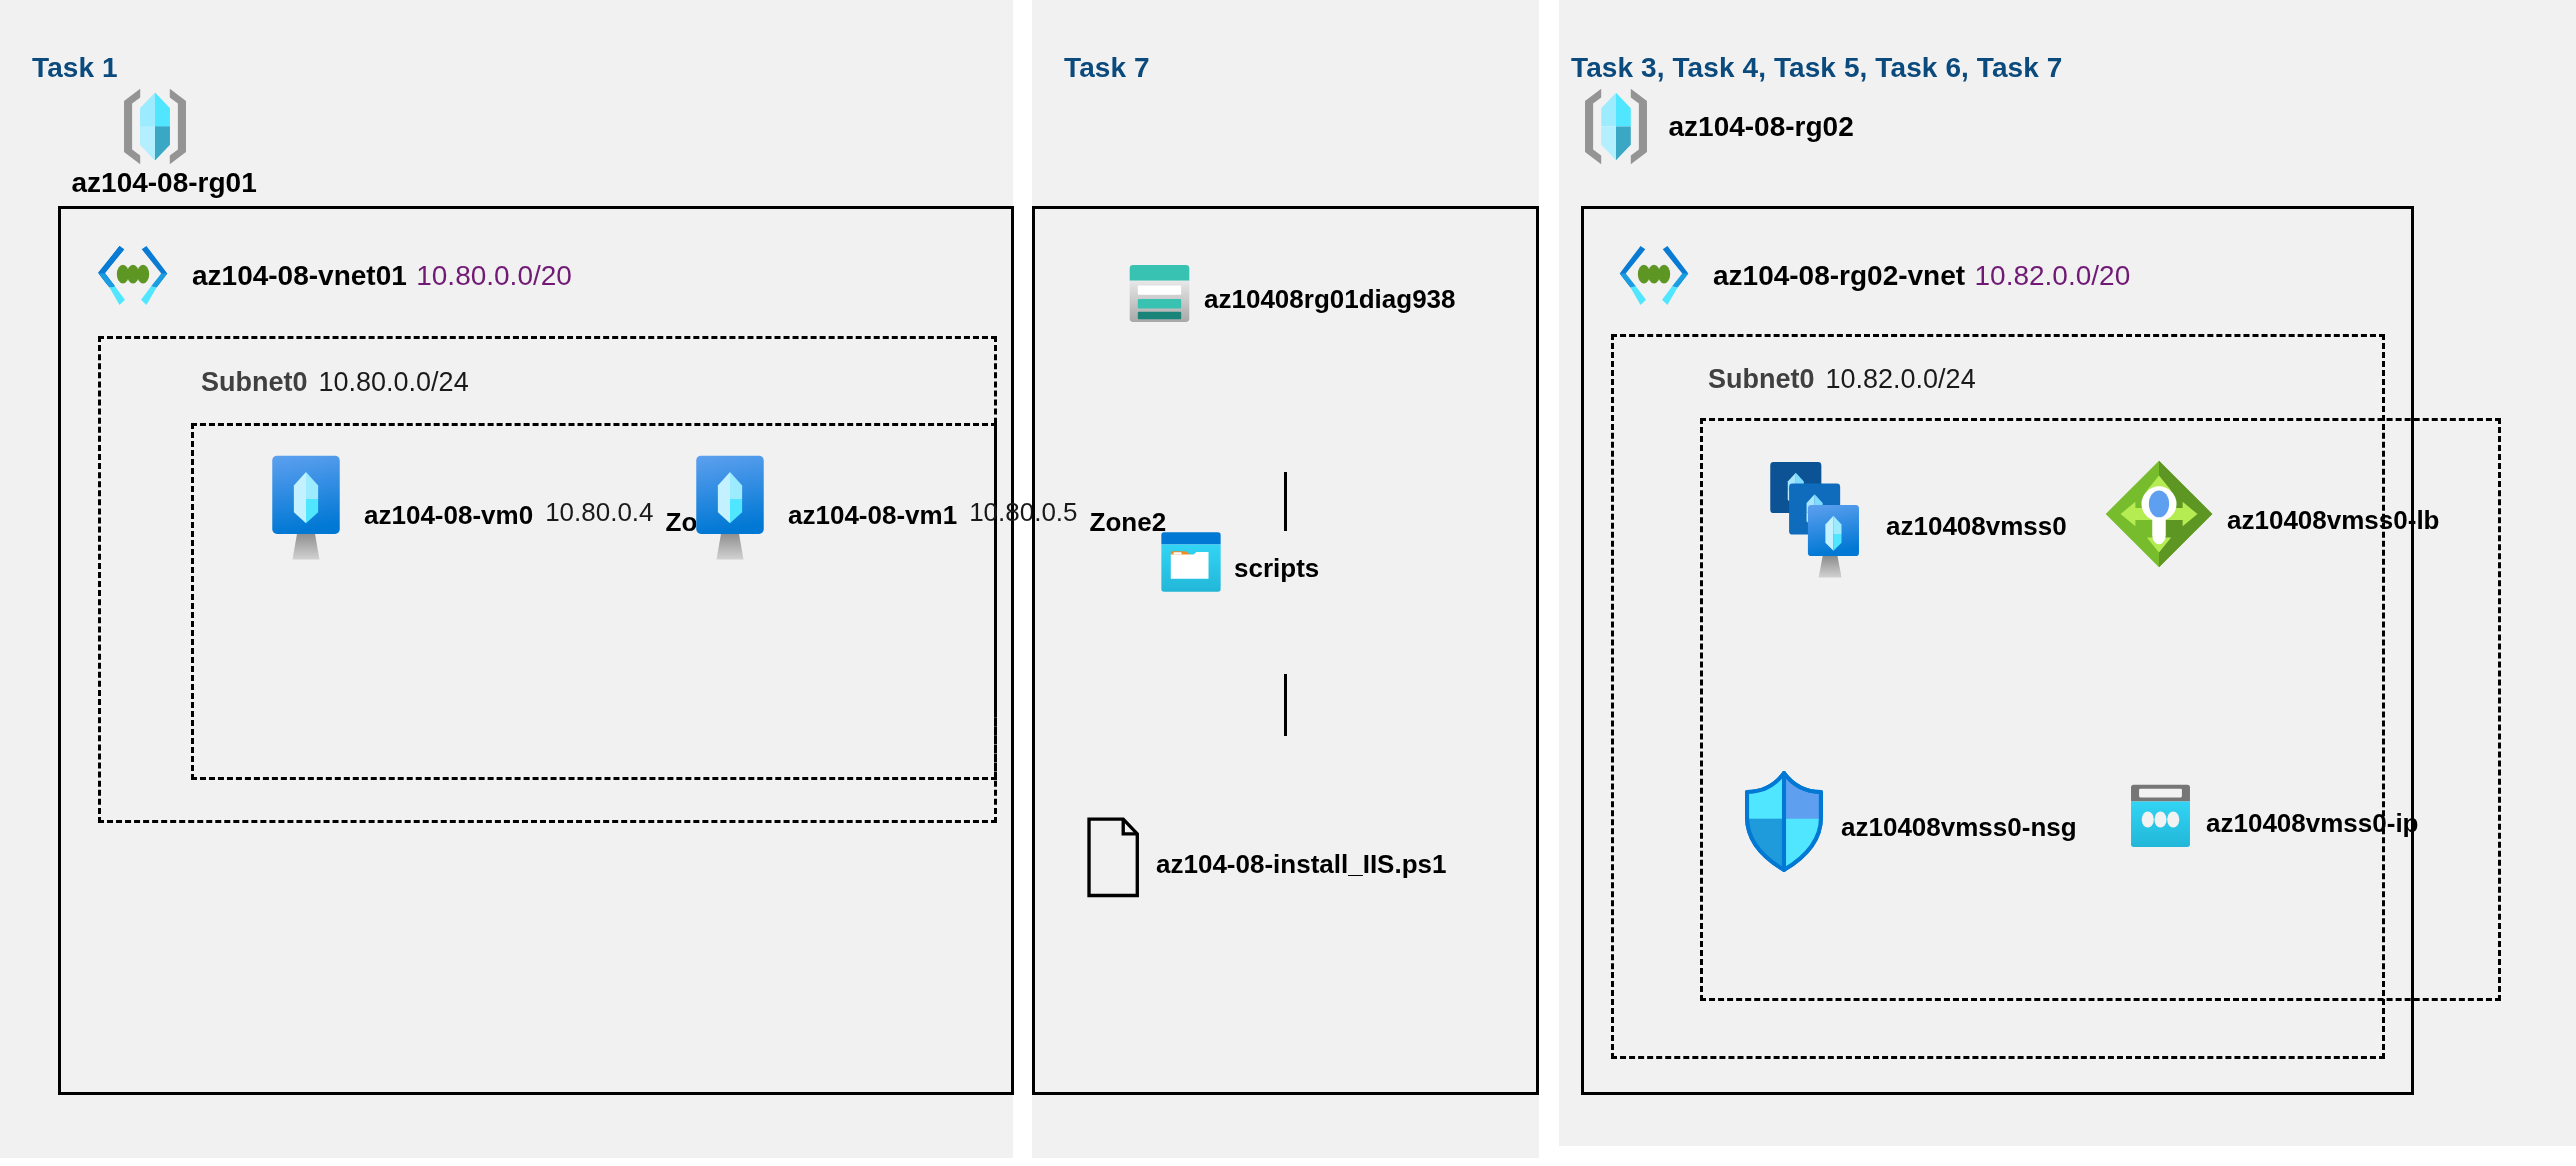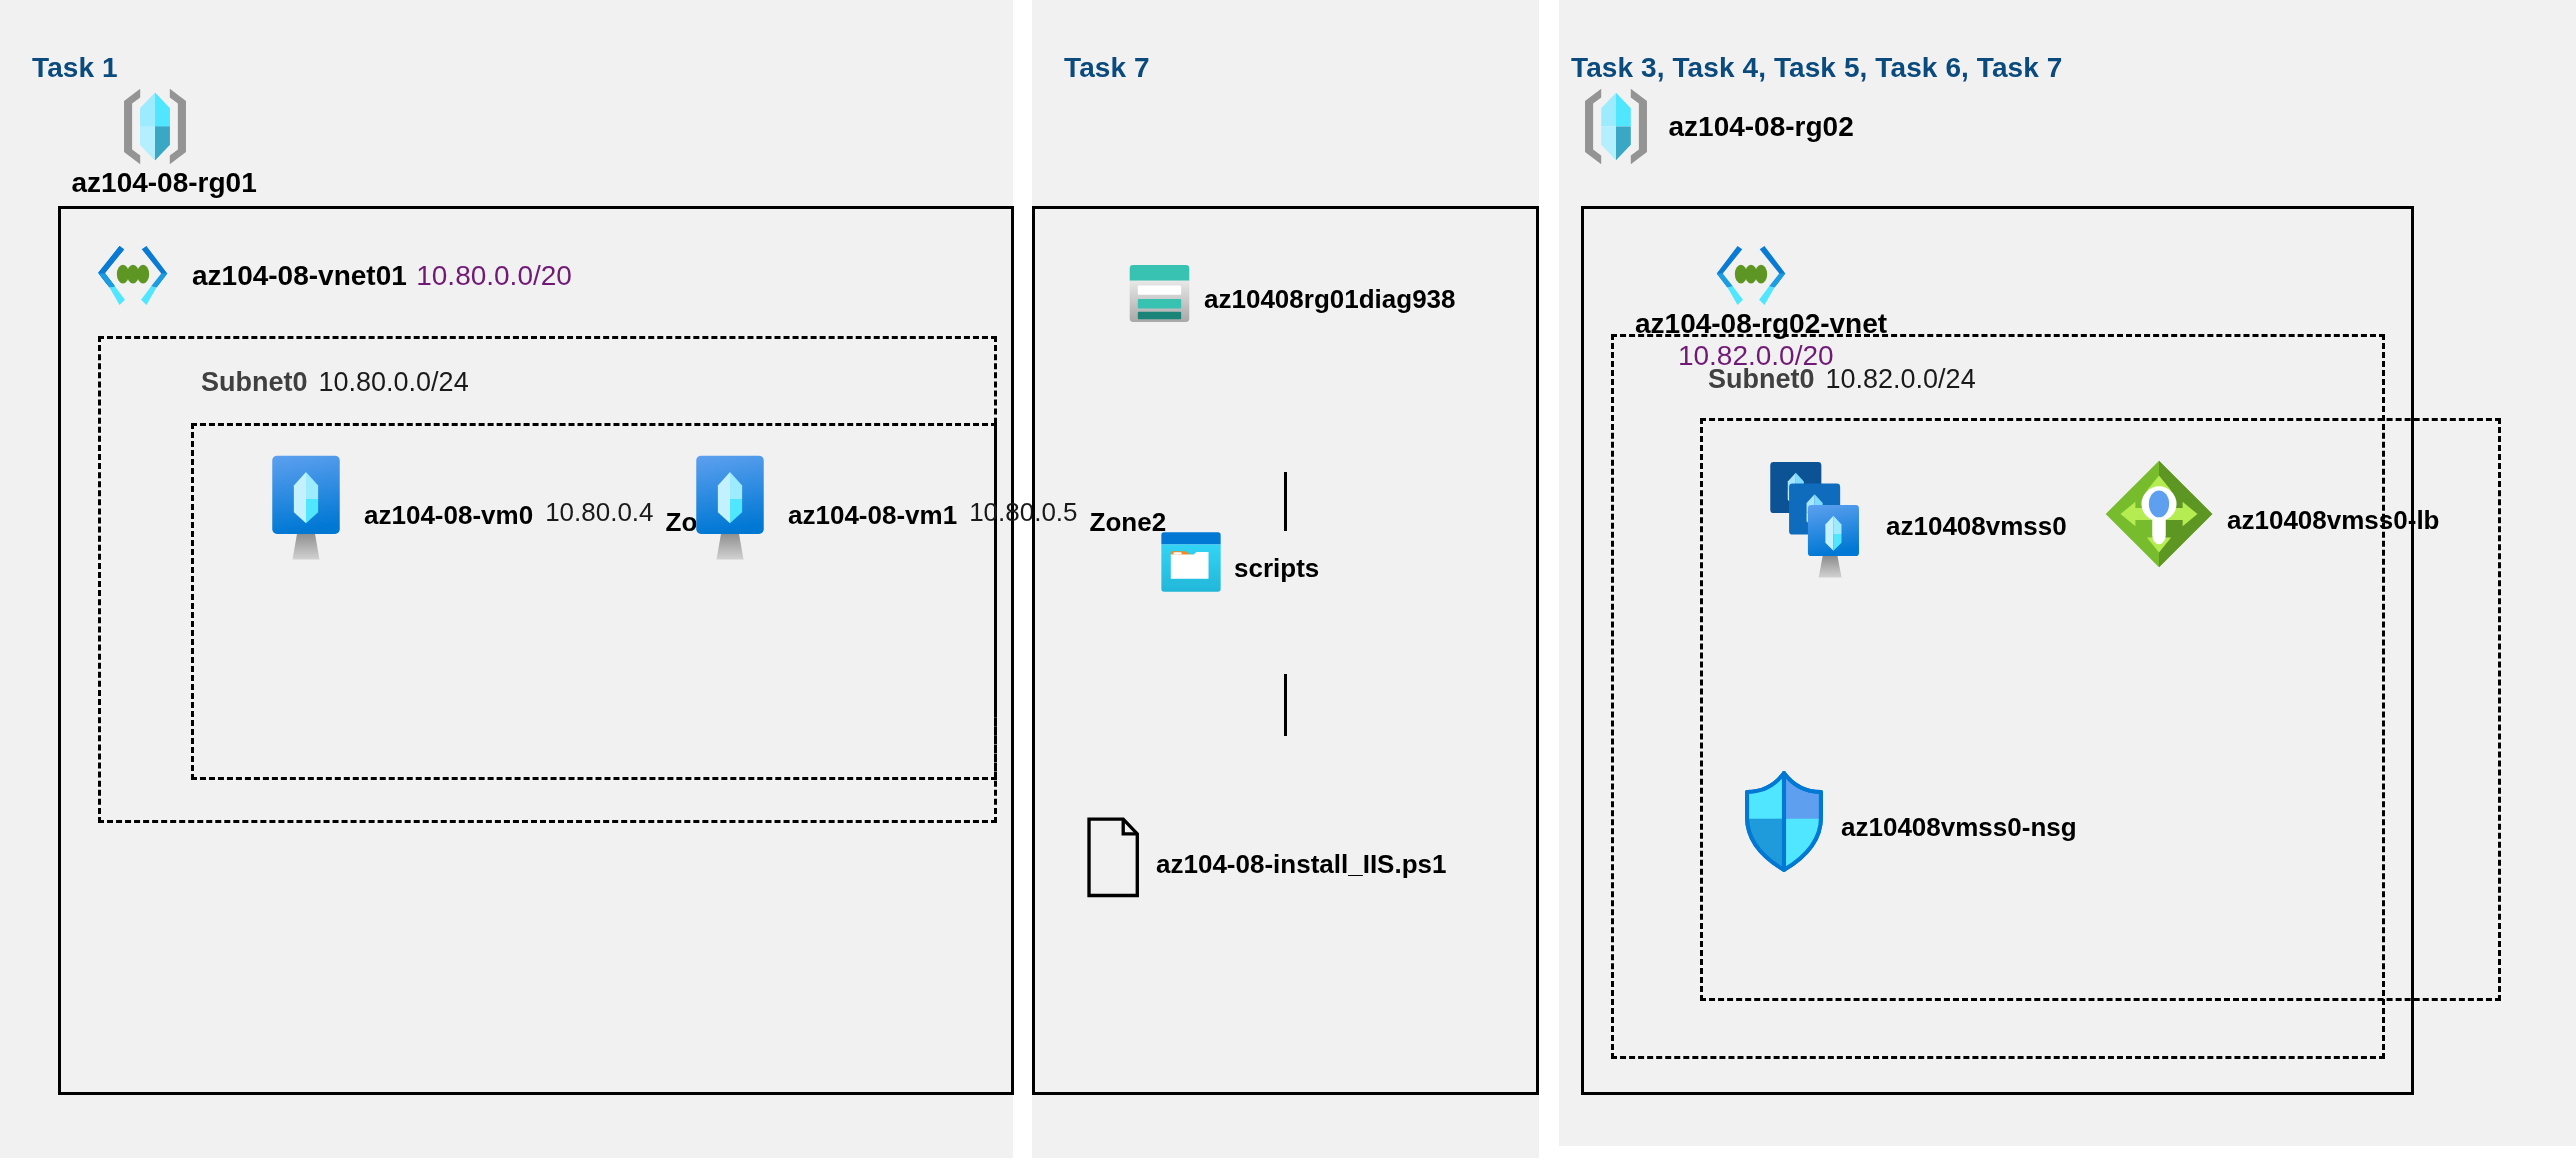--- a/index.html
+++ b/index.html
@@ -318,21 +318,21 @@
         <polygon points="30,60 30,87 52,110 52,60" fill="#b3efff"></polygon>
         <polygon points="52,60 74,60 74,33 52,10" fill="#50e6ff"></polygon>
         <polygon points="52,60 74,60 74,87 52,110" fill="#3aa8c4"></polygon>
       </svg>
     </span>
     <span class="rg-name">az104-08-rg02</span>
   </div>
 
   <div class="solidbox" style="left:1581px; top:206px; width:833px; height:889px;"></div>
 
-  <div class="vnet-head" style="left:1615px; top:243px;flex-direction:column;">
+  <div class="vnet-head" style="left:1615px; top:243px;">
     <span>
       <svg width="78" height="65" viewBox="0 0 116 96">
         <path d="M38 4 L7 45 L23 66 L16 45 L45 9 Z" fill="#0a7bd4"></path>
         <path d="M23 66 L38 92 L46 84 L31 64 Z" fill="#50e6ff"></path>
         <path d="M7 45 L23 66 L31 64 L16 45 Z" fill="#1b9de2"></path>
         <path d="M78 4 L109 45 L93 66 L100 45 L71 9 Z" fill="#0a7bd4"></path>
         <path d="M93 66 L78 92 L70 84 L85 64 Z" fill="#50e6ff"></path>
         <path d="M109 45 L93 66 L85 64 L100 45 Z" fill="#1b9de2"></path>
         <ellipse cx="43" cy="46" rx="9" ry="14" fill="#5e9624"></ellipse>
         <ellipse cx="58" cy="46" rx="9" ry="14" fill="#5e9624"></ellipse>
@@ -416,15 +416,34 @@
         <path d="M67 6 L67 74 L12 74 L12 34 C32 34 52 26 67 6 Z" fill="#50e6ff"></path>
         <path d="M67 74 L67 150 C40 134 12 108 12 74 Z" fill="#1f9bdb"></path>
         <path d="M67 74 L122 74 L122 72 C122 108 94 134 67 150 Z" fill="#50e6ff"></path>
         <path d="M67 6 L67 150 C40 134 12 108 12 72 L12 34 C32 34 52 26 67 6 Z" fill="none" stroke="#0078d4" stroke-width="6" stroke-linejoin="round"></path>
         <path d="M67 6 L67 150 C94 134 122 108 122 72 L122 34 C102 34 82 26 67 6 Z" fill="none" stroke="#0078d4" stroke-width="6" stroke-linejoin="round"></path>
       </svg>
     </span>
     <span class="cap">az10408vmss0-nsg</span>
   </div>
 
+  <div class="node" style="left:2127px; top:782px; width:297px;">
+    <span>
+      <svg width="67" height="71" viewBox="0 0 100 106">
+        <defs>
+          <linearGradient id="pipg" x1="0" y1="0" x2="0" y2="1">
+            <stop offset="0" stop-color="#32d4f5"></stop>
+            <stop offset="1" stop-color="#22b7d8"></stop>
+          </linearGradient>
+        </defs>
+        <path d="M6 8 a4 4 0 0 1 4 -4 h80 a4 4 0 0 1 4 4 v21 h-88 Z" fill="#767676"></path>
+        <rect x="18" y="10" width="64" height="13" rx="2" fill="#f2f2f2"></rect>
+        <path d="M6 29 h88 v64 a4 4 0 0 1 -4 4 h-80 a4 4 0 0 1 -4 -4 Z" fill="url(#pipg)"></path>
+        <ellipse cx="31" cy="56" rx="9" ry="12" fill="#f2f2f2"></ellipse>
+        <ellipse cx="50" cy="56" rx="9" ry="12" fill="#f2f2f2"></ellipse>
+        <ellipse cx="69" cy="56" rx="9" ry="12" fill="#f2f2f2"></ellipse>
+      </svg>
+    </span>
+    <span class="cap">az10408vmss0-ip</span>
+  </div>
 
 </div>
 
 
 </body></html>

